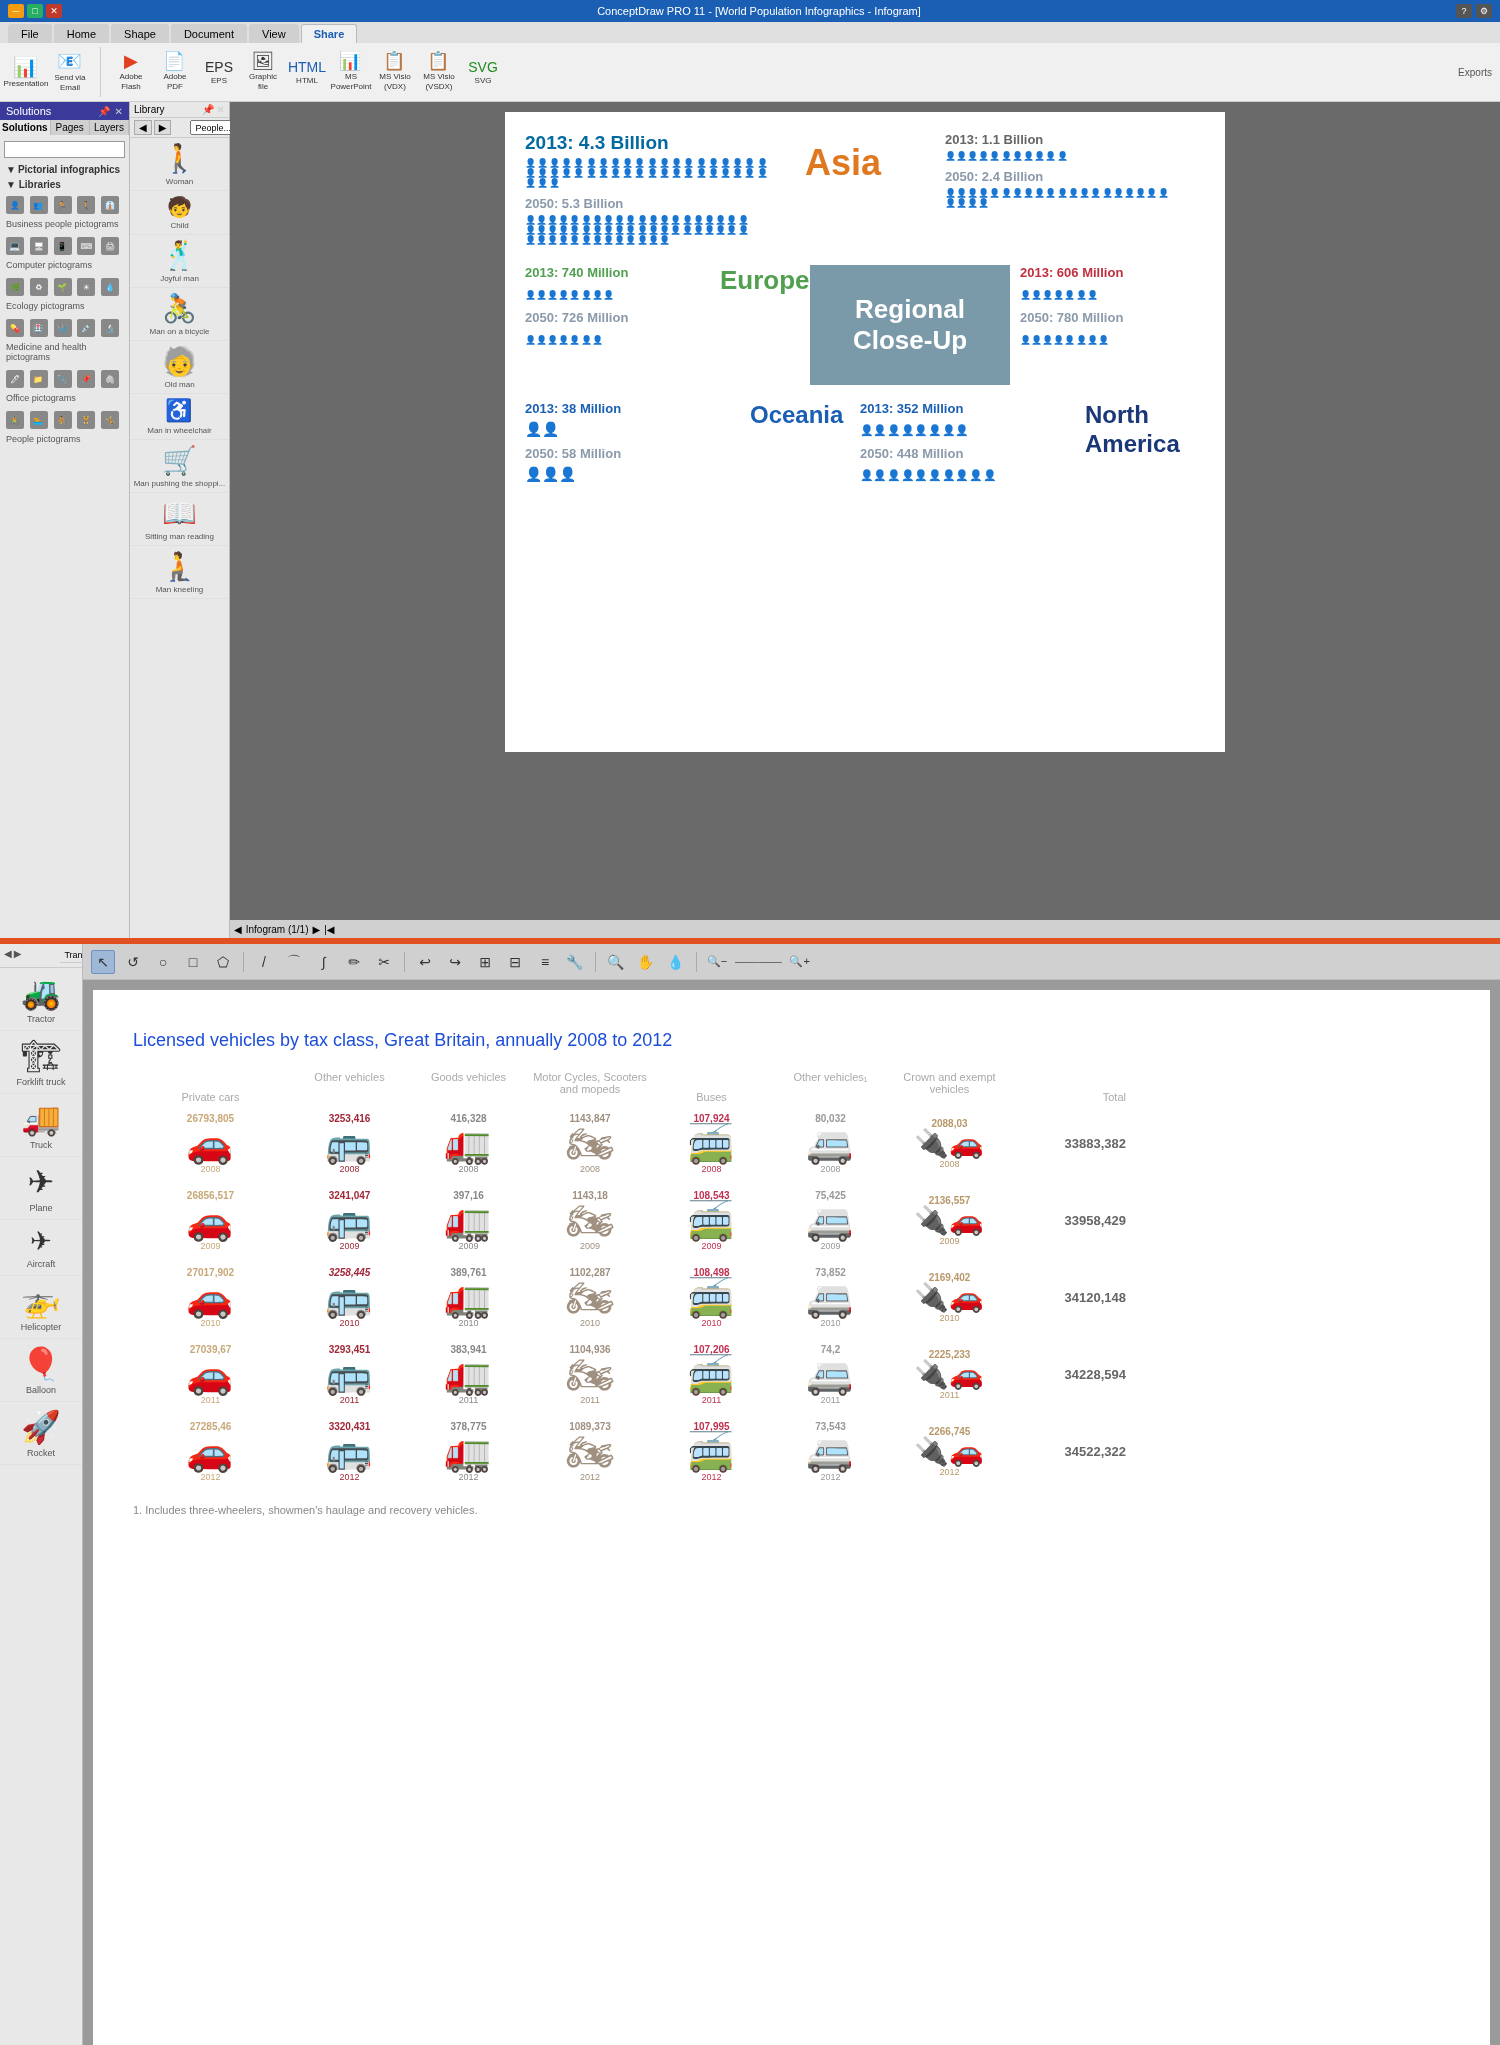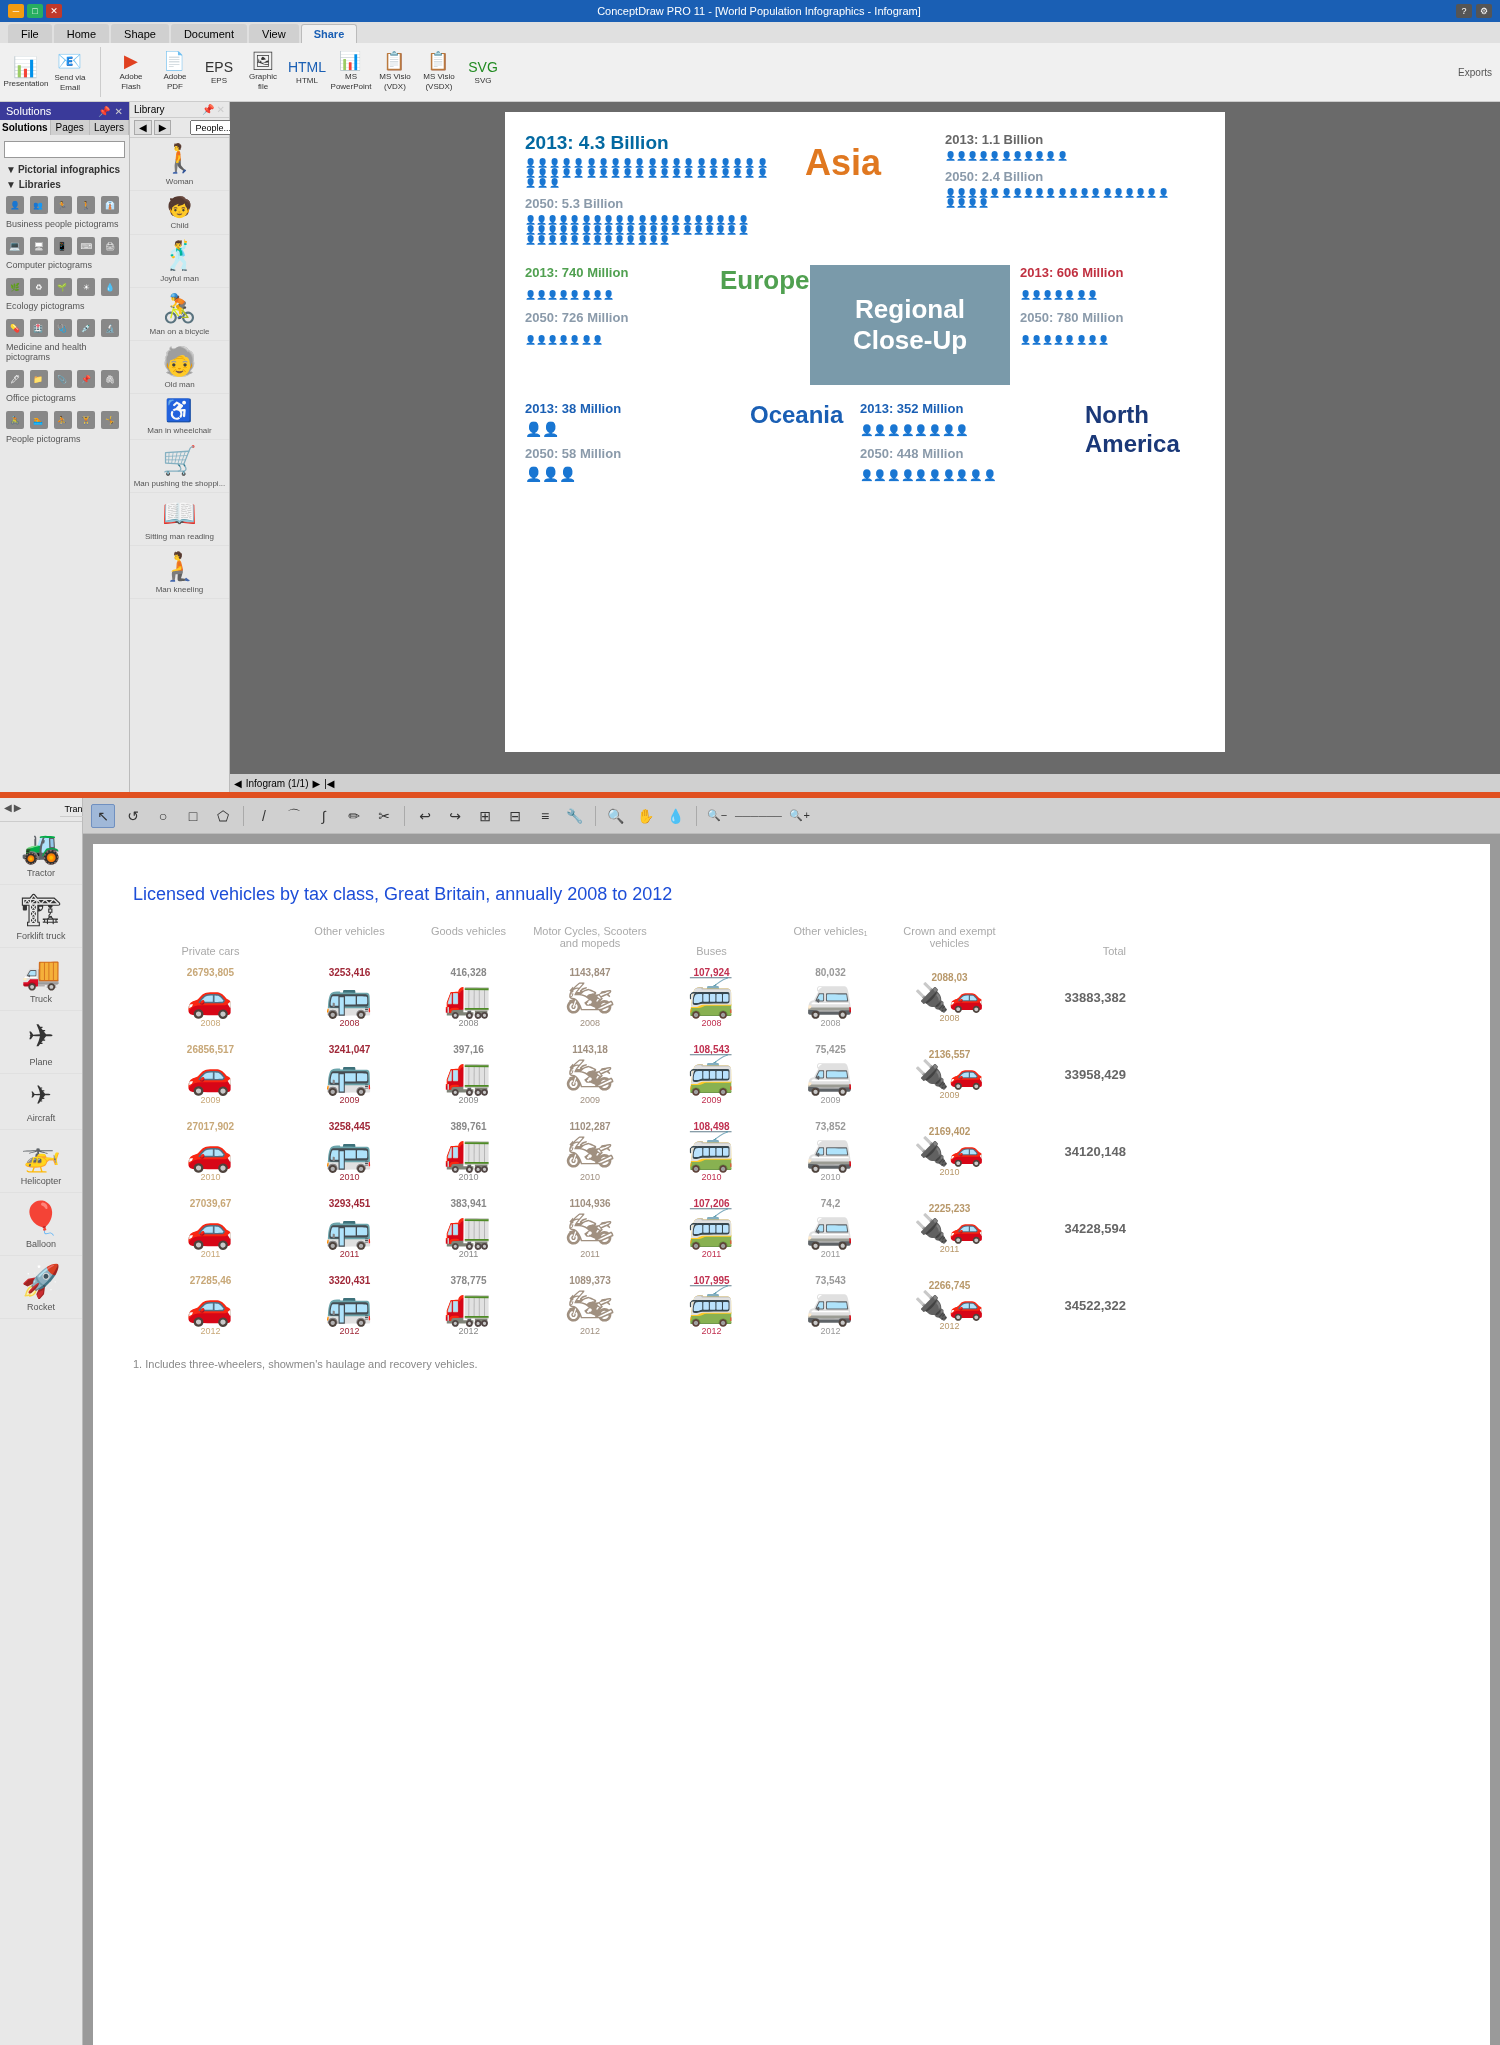--- a/index.html
+++ b/index.html
@@ -16,21 +16,21 @@
     
     .ribbon { background: #f0f0f0; border-bottom: 1px solid #ccc; }
     .ribbon-tabs { display: flex; background: #e0e0e0; padding: 2px 8px 0; gap: 2px; }
     .ribbon-tab { padding: 3px 12px; font-size: 11px; cursor: pointer; border: 1px solid transparent; border-bottom: none; background: #d0d0d0; border-radius: 3px 3px 0 0; }
     .ribbon-tab.active { background: #f0f0f0; border-color: #bbb; color: #1a5fb4; font-weight: bold; }
     .ribbon-content { display: flex; padding: 4px 8px; gap: 8px; align-items: center; }
     .ribbon-icon { width: 36px; height: 36px; display: flex; flex-direction: column; align-items: center; justify-content: center; cursor: pointer; border-radius: 3px; font-size: 8px; color: #333; }
     .ribbon-icon .icon-sym { font-size: 20px; line-height: 1; }
 
     
-    .main-top { display: flex; height: 690px; border-radius: 23px; }
+    .main-top { display: flex; height: 836px; border-radius: 23px; }
 
     
     .left-panel { width: 130px; background: #e8e8e8; border-right: 1px solid #bbb; display: flex; flex-direction: column; }
     .panel-header { background: #3a3a9a; color: white; padding: 3px 6px; font-size: 11px; display: flex; justify-content: space-between; align-items: center; }
     .panel-header-right { display: flex; gap: 4px; }
     .panel-btn { font-size: 10px; cursor: pointer; color: #ccc; }
     .panel-tabs { display: flex; background: #d0d0d0; }
     .panel-tab { flex: 1; text-align: center; padding: 2px; font-size: 10px; cursor: pointer; border-right: 1px solid #bbb; }
     .panel-tab.active { background: #e8e8e8; font-weight: bold; }
     .panel-search { padding: 4px; }
@@ -636,21 +636,21 @@
           <div></div>
         </div>
 
         <div style="display:grid;grid-template-columns:155px 115px 115px 120px 115px 115px 115px 115px 85px;gap:4px;align-items:center;margin-bottom:12px;">
           <div class="vc">
             <div class="val" style="color:#c8a878;">27017,902</div>
             <div class="ico" style="color:#c8a878;">🚗</div>
             <div class="yr" style="color:#c8a878;">2010</div>
           </div>
           <div class="vc">
-            <div class="val" style="color:#a02838;">3258,445</div>
+            <div class="val" style="color:#a02838;font-style:italic;">3258,445</div>
             <div class="ico" style="color:#a02838;">🚌</div>
             <div class="yr" style="color:#a02838;">2010</div>
           </div>
           <div class="vc">
             <div class="val" style="color:#888;">389,761</div>
             <div class="ico" style="color:#888;">🚛</div>
             <div class="yr" style="color:#888;">2010</div>
           </div>
           <div class="vc">
             <div class="val" style="color:#a09080;">1102,287</div>

